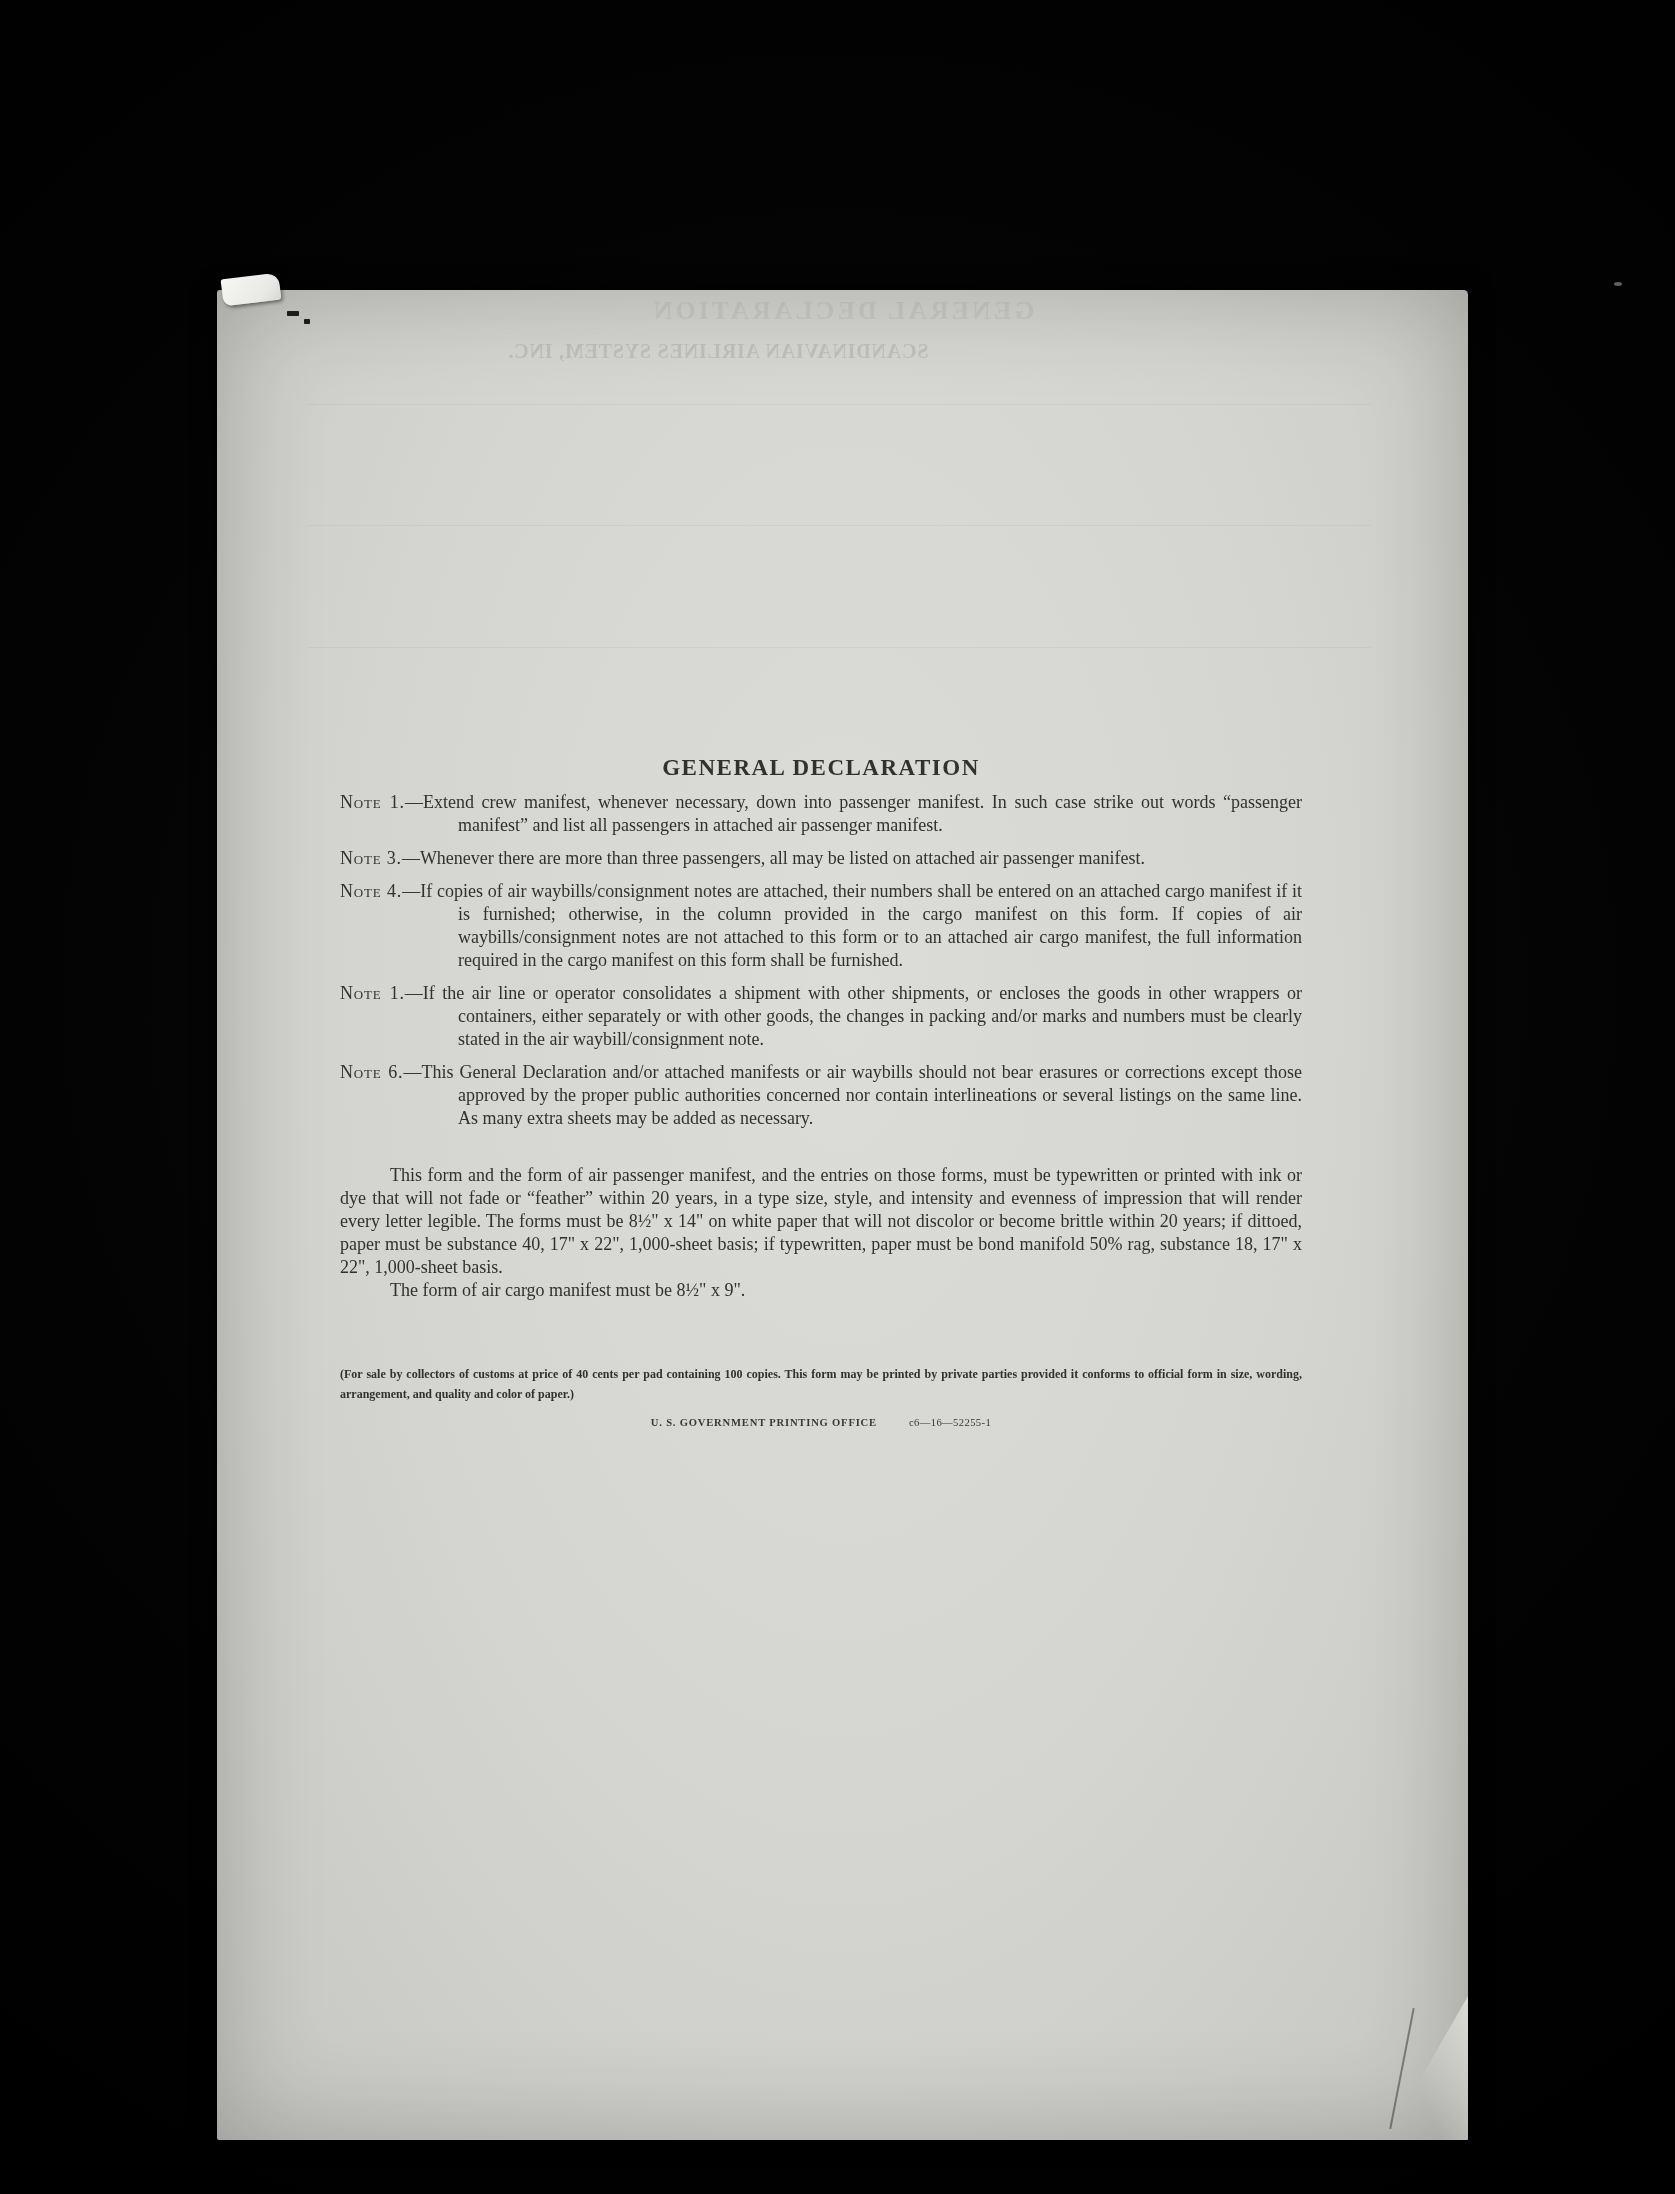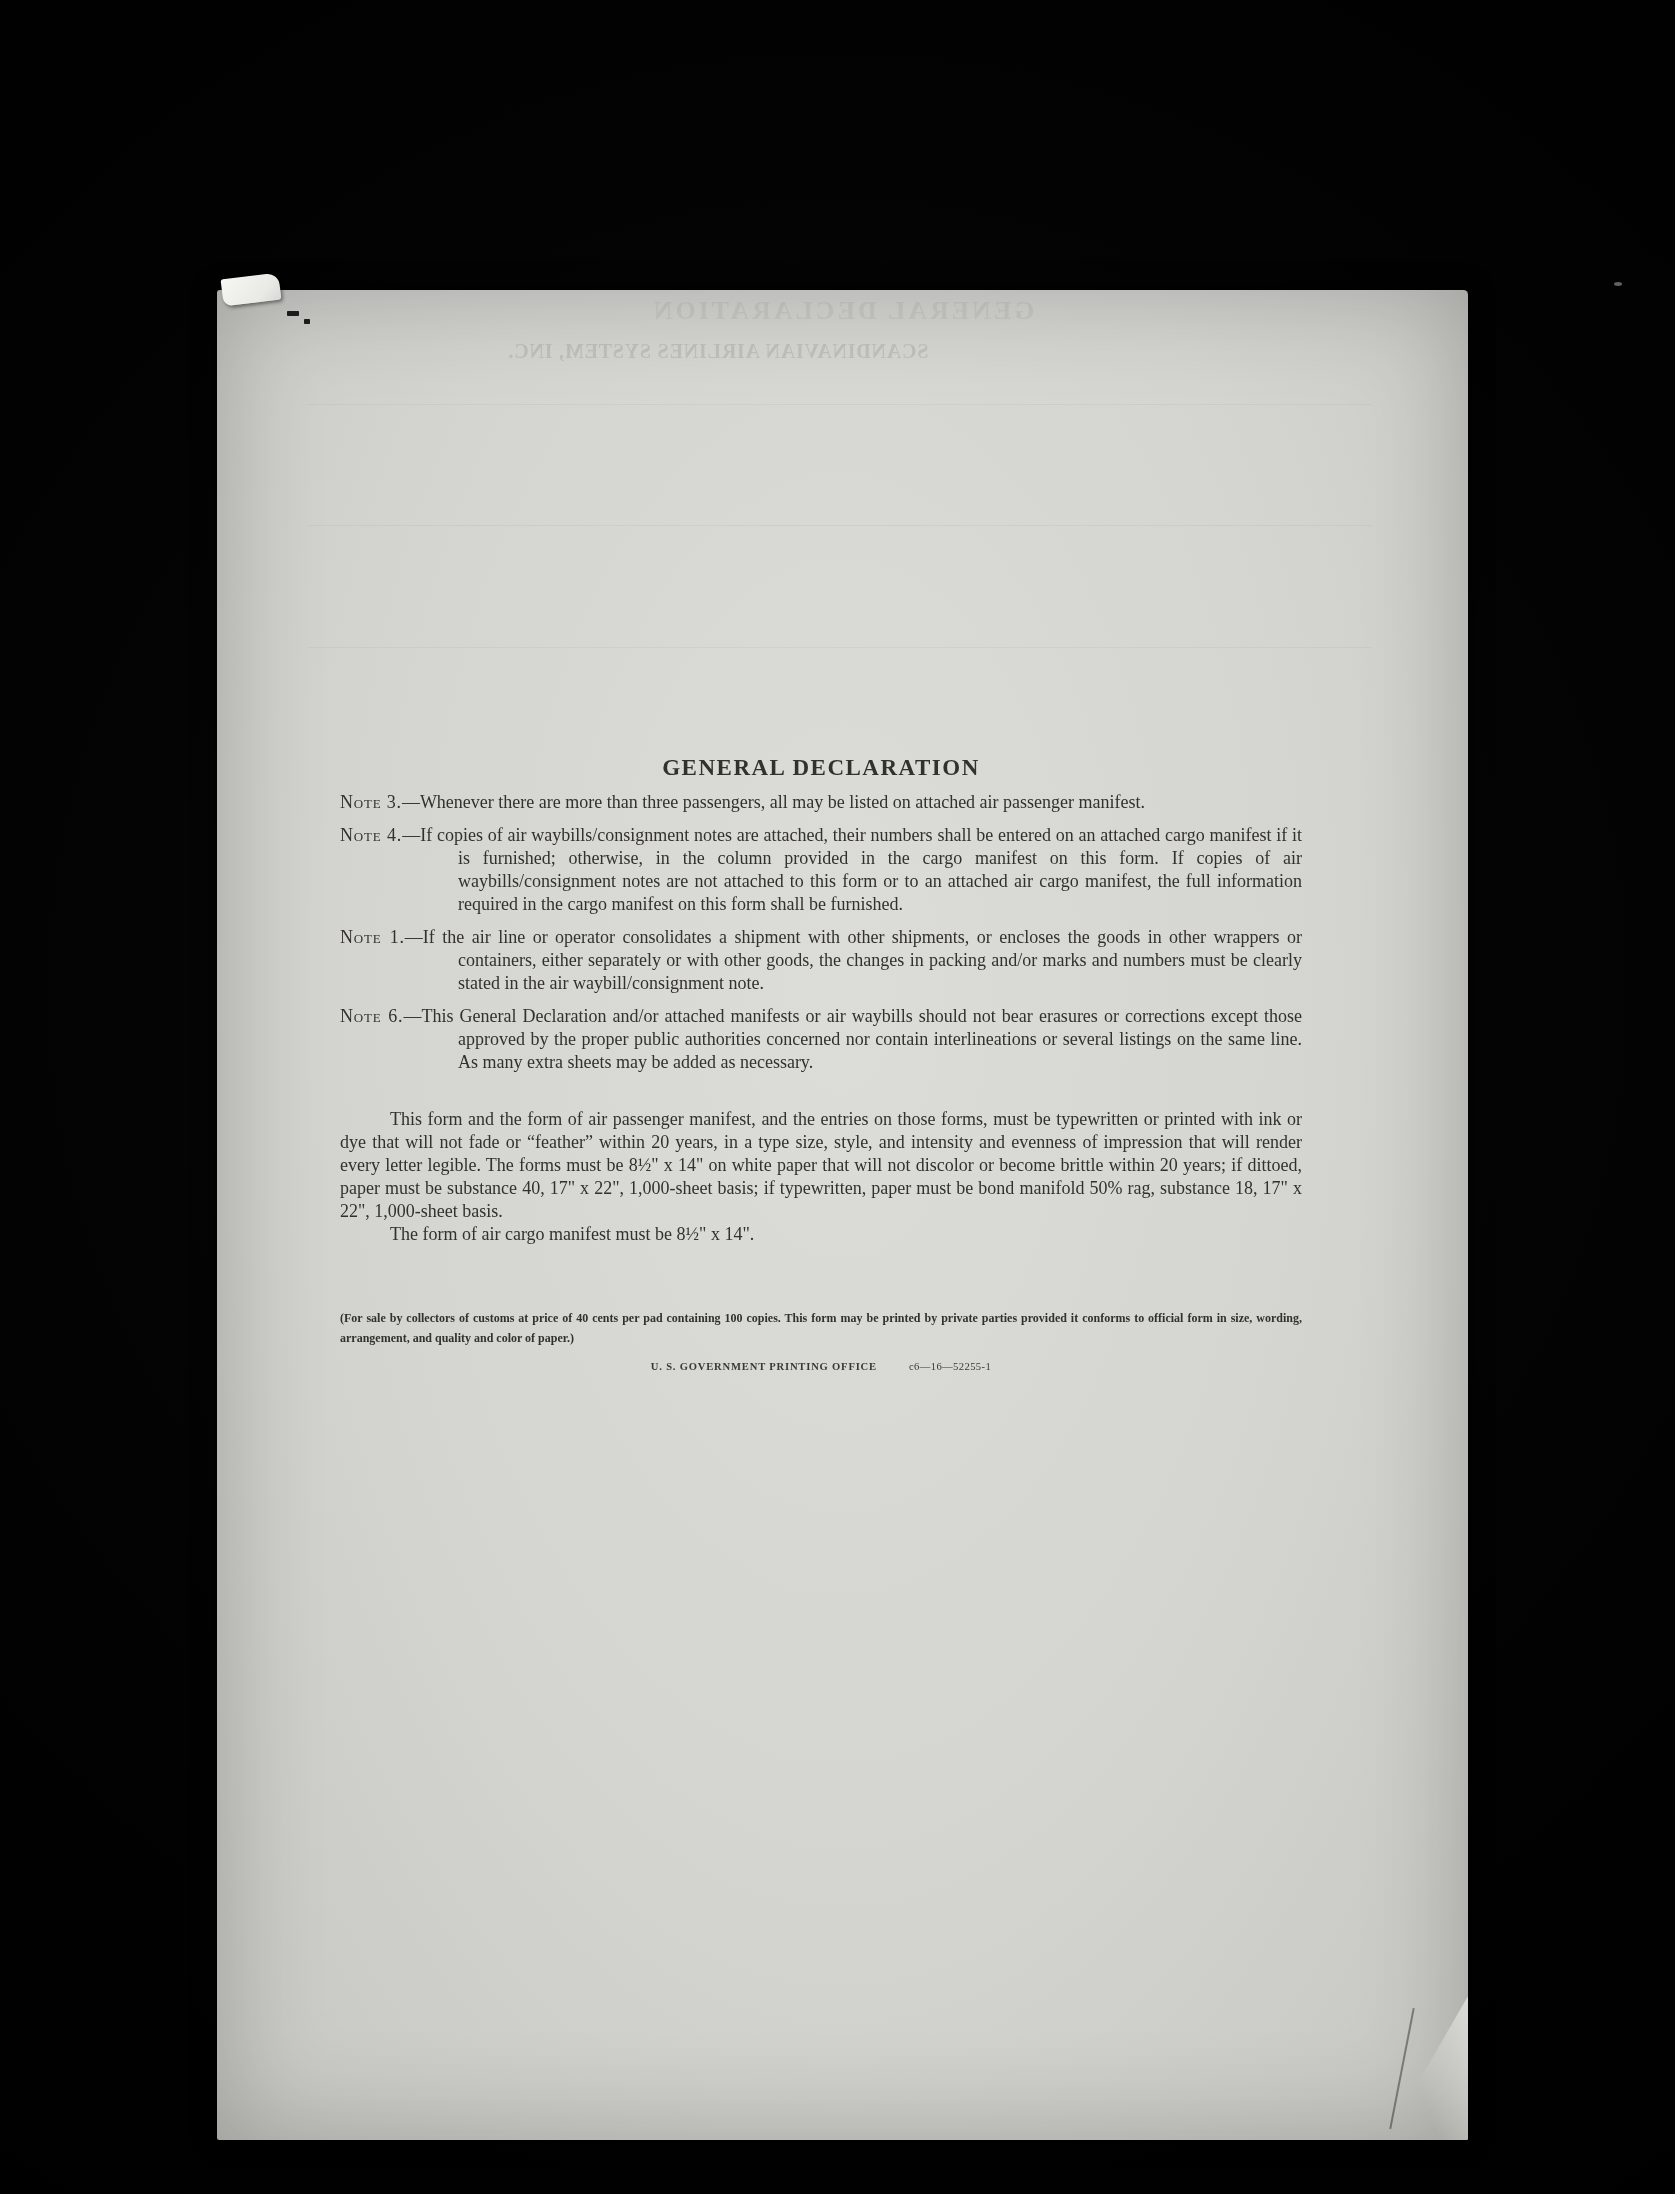--- a/index.html
+++ b/index.html
@@ -187,41 +187,44 @@
     <div class="bleed-title">GENERAL DECLARATION</div>
     <div class="bleed-airline">SCANDINAVIAN AIRLINES SYSTEM, INC.</div>
     <div class="bleed-rule" style="top:114px"></div>
     <div class="bleed-rule" style="top:235px"></div>
     <div class="bleed-rule" style="top:357px"></div>
 
     <div class="paper-content">
 
       <div class="page-title">GENERAL DECLARATION</div>
 
+      <div class="note">
+        <span class="note-label">Note 1.</span><span>—Extend crew manifest, whenever necessary, down into passenger manifest.  In such case strike out words “passenger manifest” and list all passengers in attached air passenger manifest.</span>
+      </div>
 
 
       <div class="note">
         <span class="note-label">Note 3.</span><span>—Whenever there are more than three passengers, all may be listed on attached air passenger manifest.</span>
       </div>
 
       <div class="note">
         <span class="note-label">Note 4.</span><span>—If copies of air waybills/consignment notes are attached, their numbers shall be entered on an attached cargo manifest if it is furnished; otherwise, in the column provided in the cargo manifest on this form.  If copies of air waybills/consignment notes are not attached to this form or to an attached air cargo manifest, the full information required in the cargo manifest on this form shall be furnished.</span>
       </div>
 
       <div class="note">
         <span class="note-label">Note 1.</span><span>—If the air line or operator consolidates a shipment with other shipments, or encloses the goods in other wrappers or containers, either separately or with other goods, the changes in packing and/or marks and numbers must be clearly stated in the air waybill/consignment note.</span>
       </div>
 
       <div class="note">
         <span class="note-label">Note 6.</span><span>—This General Declaration and/or attached manifests or air waybills should not bear erasures or corrections except those approved by the proper public authorities concerned nor contain interlineations or several listings on the same line.  As many extra sheets may be added as necessary.</span>
       </div>
 
       <div class="body-paragraph">This form and the form of air passenger manifest, and the entries on those forms, must be typewritten or printed with ink or dye that will not fade or “feather” within 20 years, in a type size, style, and intensity and evenness of impression that will render every letter legible.  The forms must be 8½" x 14" on white paper that will not discolor or become brittle within 20 years; if dittoed, paper must be substance 40, 17" x 22", 1,000-sheet basis; if typewritten, paper must be bond manifold 50% rag, substance 18, 17" x 22", 1,000-sheet basis.</div>
 
-      <div class="cargo-line">The form of air cargo manifest must be 8½" x 14".</div>
+      <div class="cargo-line">The form of air cargo manifest must be 8½" x 9".</div>
 
       <div class="sale-note">(For sale by collectors of customs at price of 40 cents per pad containing 100 copies.  This form may be printed by private parties provided it conforms to official form in size, wording, arrangement, and quality and color of paper.)</div>
 
       <div class="gpo-line">
         <span>U. S. GOVERNMENT PRINTING OFFICE</span><span class="gpo-code">c6—16—52255-1</span>
       </div>
 
     </div>
   </div>
 </div>

